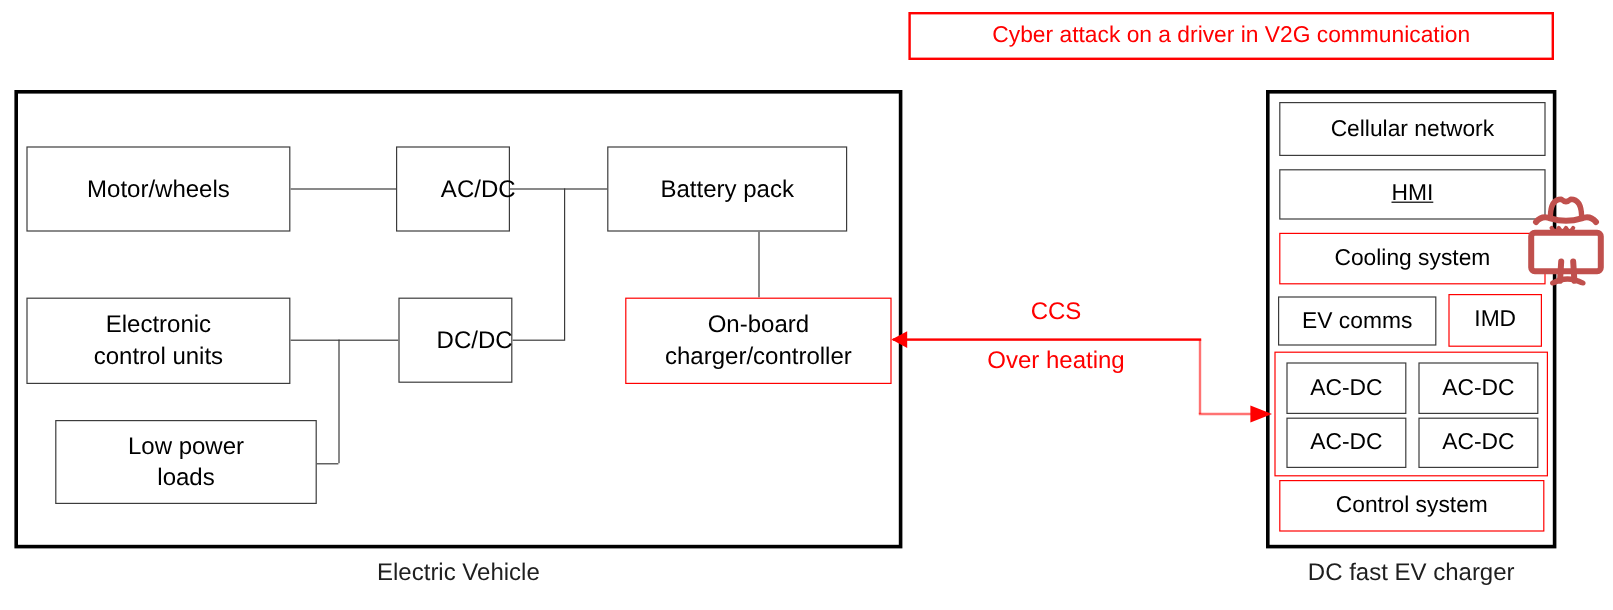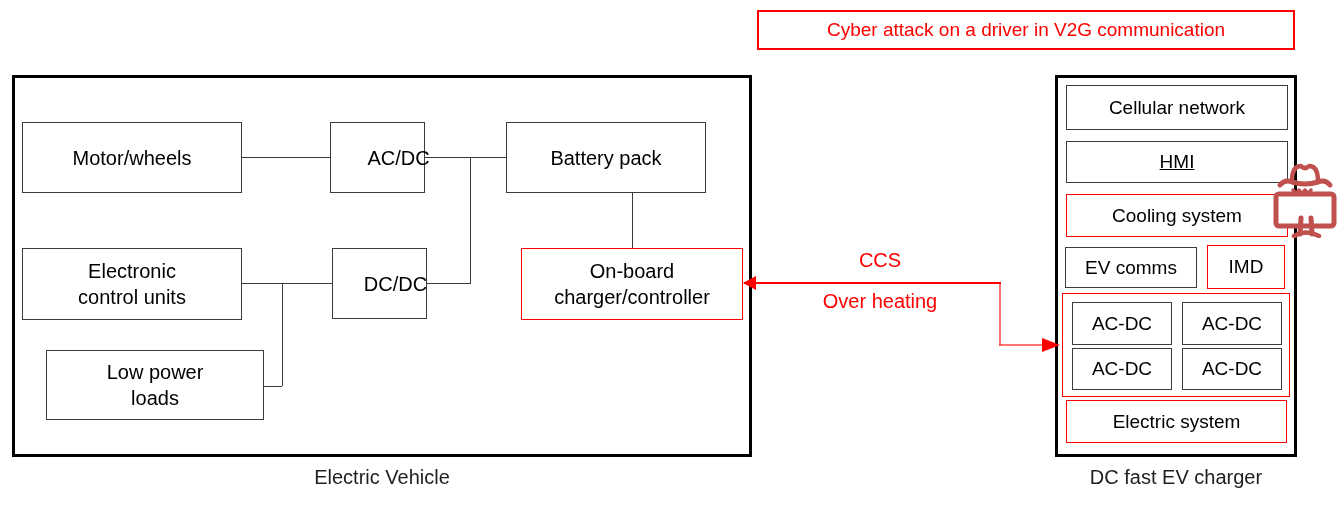--- a/index.html
+++ b/index.html
@@ -123,21 +123,21 @@
     <span>AC-DC</span>
   </div>
   <div class="box" style="left:1072px;top:348px;width:100px;height:42px;font-size:19px;">
     <span>AC-DC</span>
   </div>
   <div class="box" style="left:1182px;top:348px;width:100px;height:42px;font-size:19px;">
     <span>AC-DC</span>
   </div>
 
   <div class="box red" style="left:1066px;top:400px;width:221px;height:43px;font-size:19px;">
-    <span>Electric system</span>
+    <span>Control system</span>
   </div>
 
   <svg id="hacker-svg" style="left:1270px;top:158px;" width="70" height="80" viewBox="0 0 68 80" aria-hidden="true">
     <g fill="none" stroke="#c0504d" stroke-linecap="round" stroke-linejoin="round">
 
       <path d="M21 23 Q21 8 30 8 Q34 12 38 8 Q47 8 47 23" stroke-width="4.5"></path>
 
       <path d="M9 27 Q14 21 21 24 Q34 28 47 24 Q54 21 59 27" stroke-width="5"></path>
 
       <path d="M22 32 q3 5 6 0 q3 5 6 0 q3 5 6 0" stroke-width="3.5"></path>

